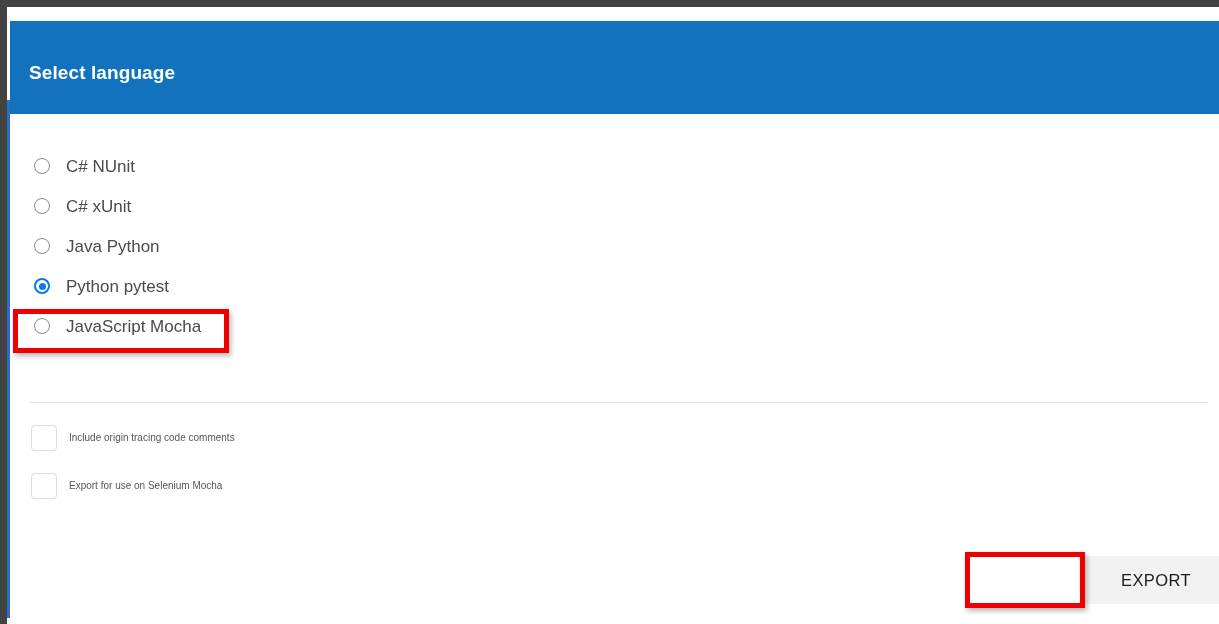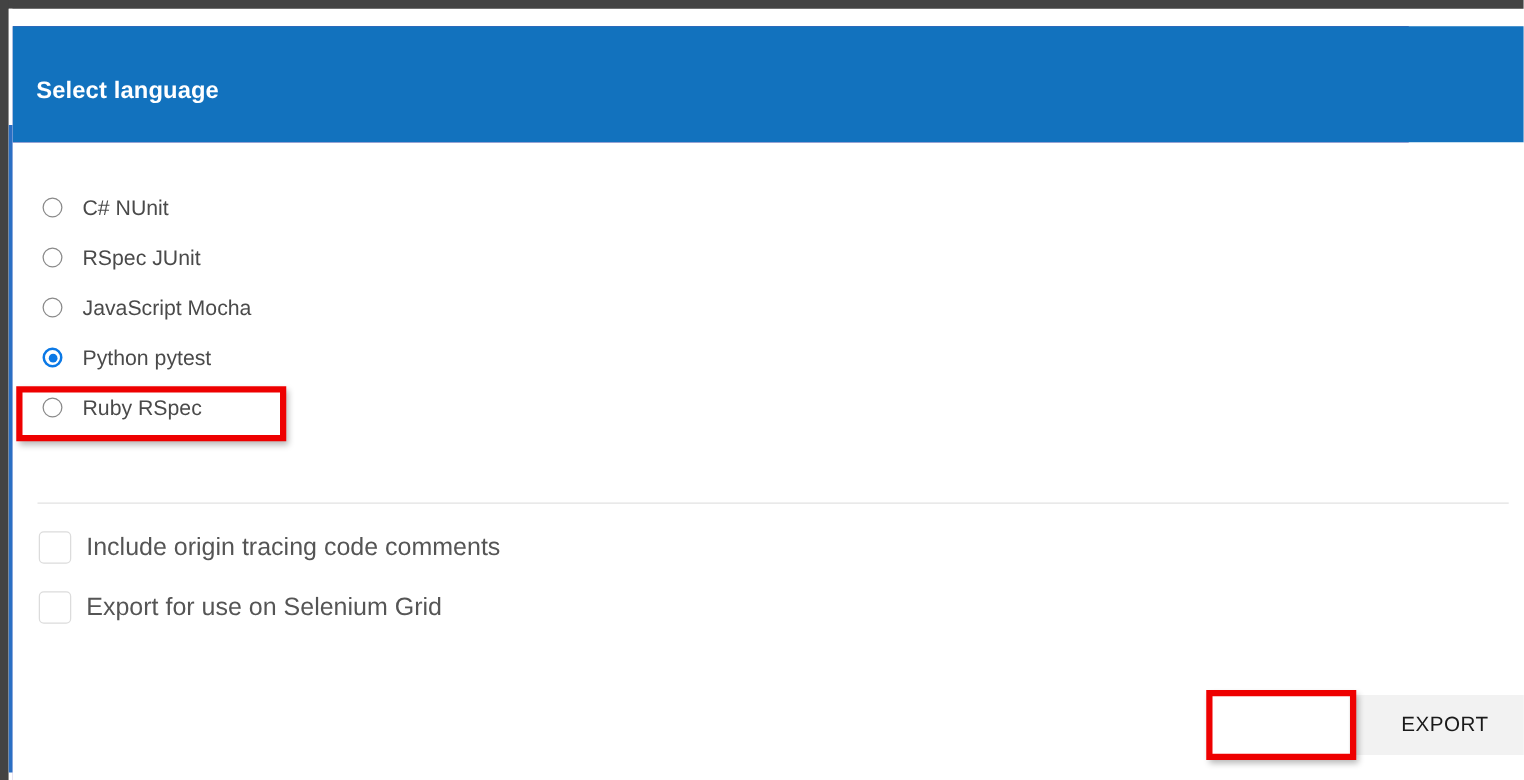--- a/index.html
+++ b/index.html
@@ -176,21 +176,21 @@
     width: 26px;
     height: 26px;
     border: 1px solid #dcdcdc;
     border-radius: 4px;
     box-sizing: border-box;
     background: #ffffff;
     flex: 0 0 auto;
   }
   .checkbox-label {
     margin-left: 12px;
-    font-size: 20px;
+    font-size: 10px;
     color: #555555;
     white-space: nowrap;
     line-height: 1;
   }
 
   
   #dialog-actions {
     position: absolute;
     right: 10px;
     top: 442px;
@@ -254,58 +254,58 @@
 
     <div id="dialog-body">
 
       <div id="language-radio-group">
 
         <div class="radio-row">
           <span class="radio-mark"></span>
           <span class="radio-label">C# NUnit</span>
         </div>
 
-
         <div class="radio-row">
           <span class="radio-mark"></span>
-          <span class="radio-label">RSpec JUnit</span>
+          <span class="radio-label">C# xUnit</span>
         </div>
 
         <div class="radio-row">
           <span class="radio-mark"></span>
+          <span class="radio-label">Java Python</span>
+        </div>
+
+        <div class="radio-row selected">
+          <span class="radio-mark"></span>
+          <span class="radio-label">Python pytest</span>
+        </div>
+
+        <div class="radio-row">
+          <span class="radio-mark"></span>
           <span class="radio-label">JavaScript Mocha</span>
         </div>
 
-        <div class="radio-row selected">
-          <span class="radio-mark"></span>
-          <span class="radio-label">Python pytest</span>
-        </div>
-
-        <div class="radio-row">
-          <span class="radio-mark"></span>
-          <span class="radio-label">Ruby RSpec</span>
-        </div>
 
       </div>
 
       <div id="selected-row-highlight"></div>
 
       <div id="options-divider"></div>
 
       <div id="options-checkbox-group">
 
         <div class="checkbox-row">
           <span class="checkbox-mark"></span>
           <span class="checkbox-label">Include origin tracing code comments</span>
         </div>
 
 
         <div class="checkbox-row">
           <span class="checkbox-mark"></span>
-          <span class="checkbox-label">Export for use on Selenium Grid</span>
+          <span class="checkbox-label">Export for use on Selenium Mocha</span>
         </div>
 
       </div>
 
       <div id="dialog-actions">
         <div class="dialog-button" id="export-button">EXPORT</div>
       </div>
 
       <div id="export-button-highlight"></div>
 

